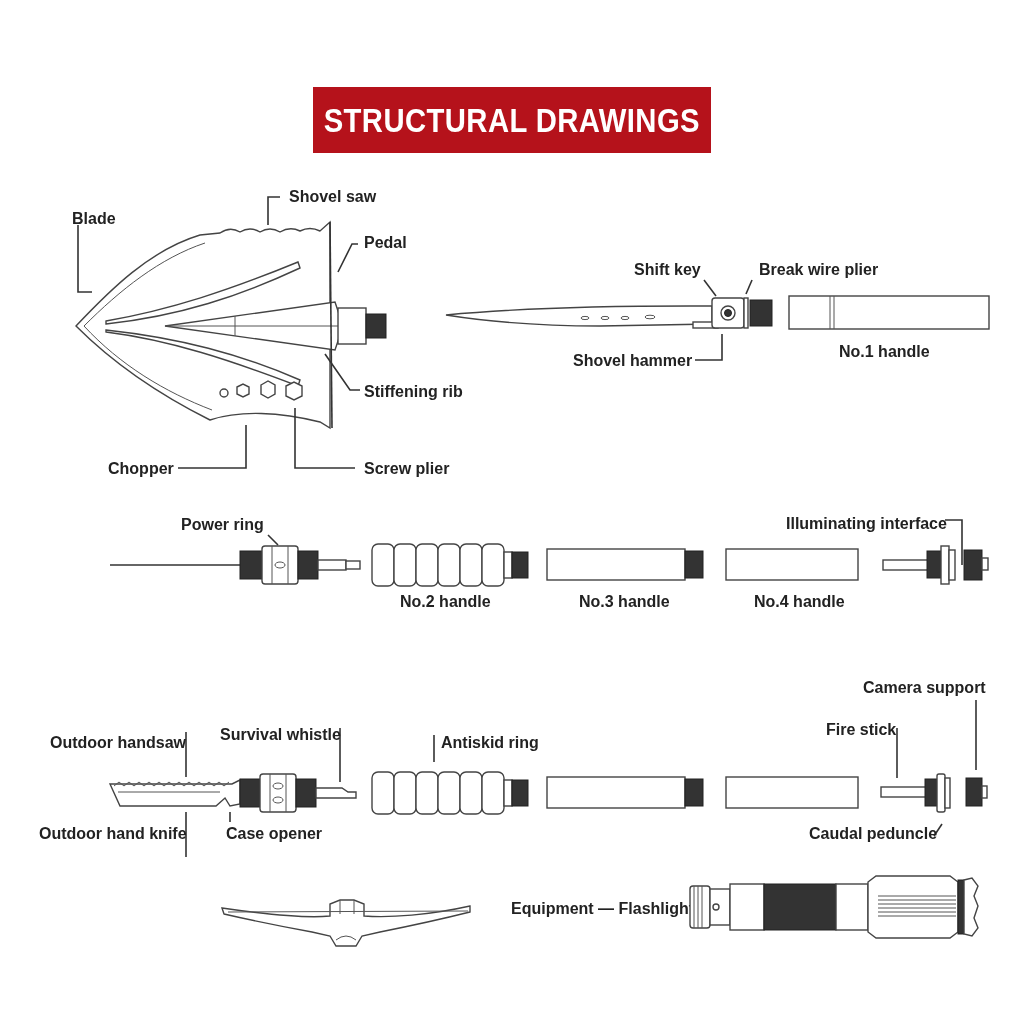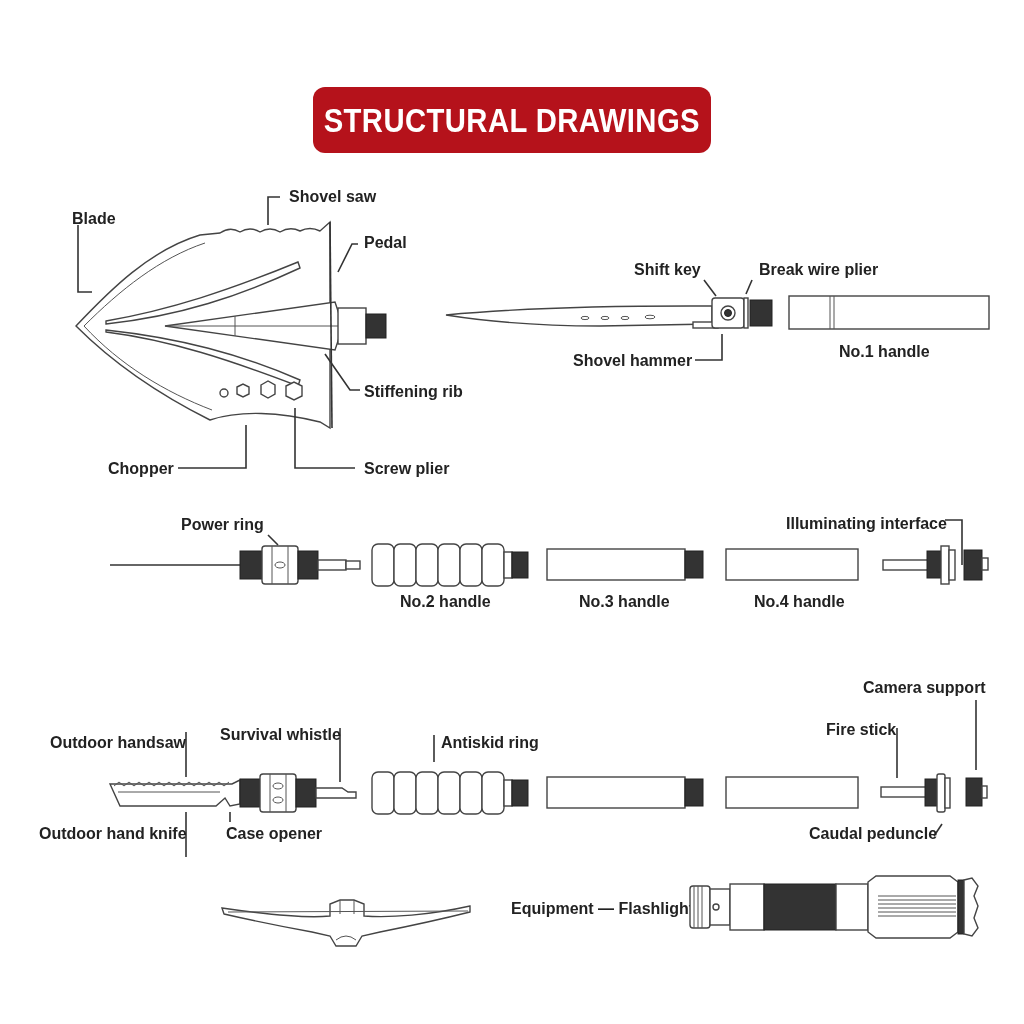--- a/index.html
+++ b/index.html
@@ -1,17 +1,17 @@
 <!DOCTYPE html>
 <html><head>
 <meta charset="utf-8">
 <style>
   html, body { margin:0; padding:0; background:#ffffff; }
   body { width:1024px; height:1024px; position:relative; overflow:hidden; font-family:"Liberation Sans", sans-serif; }
-  .title-banner { position:absolute; left:313px; top:87px; width:398px; height:66px; background:#b5121b; display:flex; align-items:center; justify-content:center;border-radius:12px; }
+  .title-banner { position:absolute; left:313px; top:87px; width:398px; height:66px; background:#b5121b; display:flex; align-items:center; justify-content:center; }
   .title-banner span { color:#ffffff; font-family:"Liberation Sans", sans-serif; font-weight:700; font-size:34px; letter-spacing:0.5px; transform:scaleX(0.86); white-space:nowrap; }
   svg.drawing { position:absolute; left:0; top:0; }
   .lbl { font-family:"Liberation Sans", sans-serif; font-weight:700; font-size:16px; fill:#222222; }
   .ln { stroke:#333; stroke-width:1.6; fill:none; }
   .part { stroke:#444; stroke-width:1.4; fill:#fff; }
   .thin { stroke:#555; stroke-width:1; fill:none; }
   .dark { fill:#333; stroke:#222; stroke-width:1; }
 </style>
 </head>
 <body>

